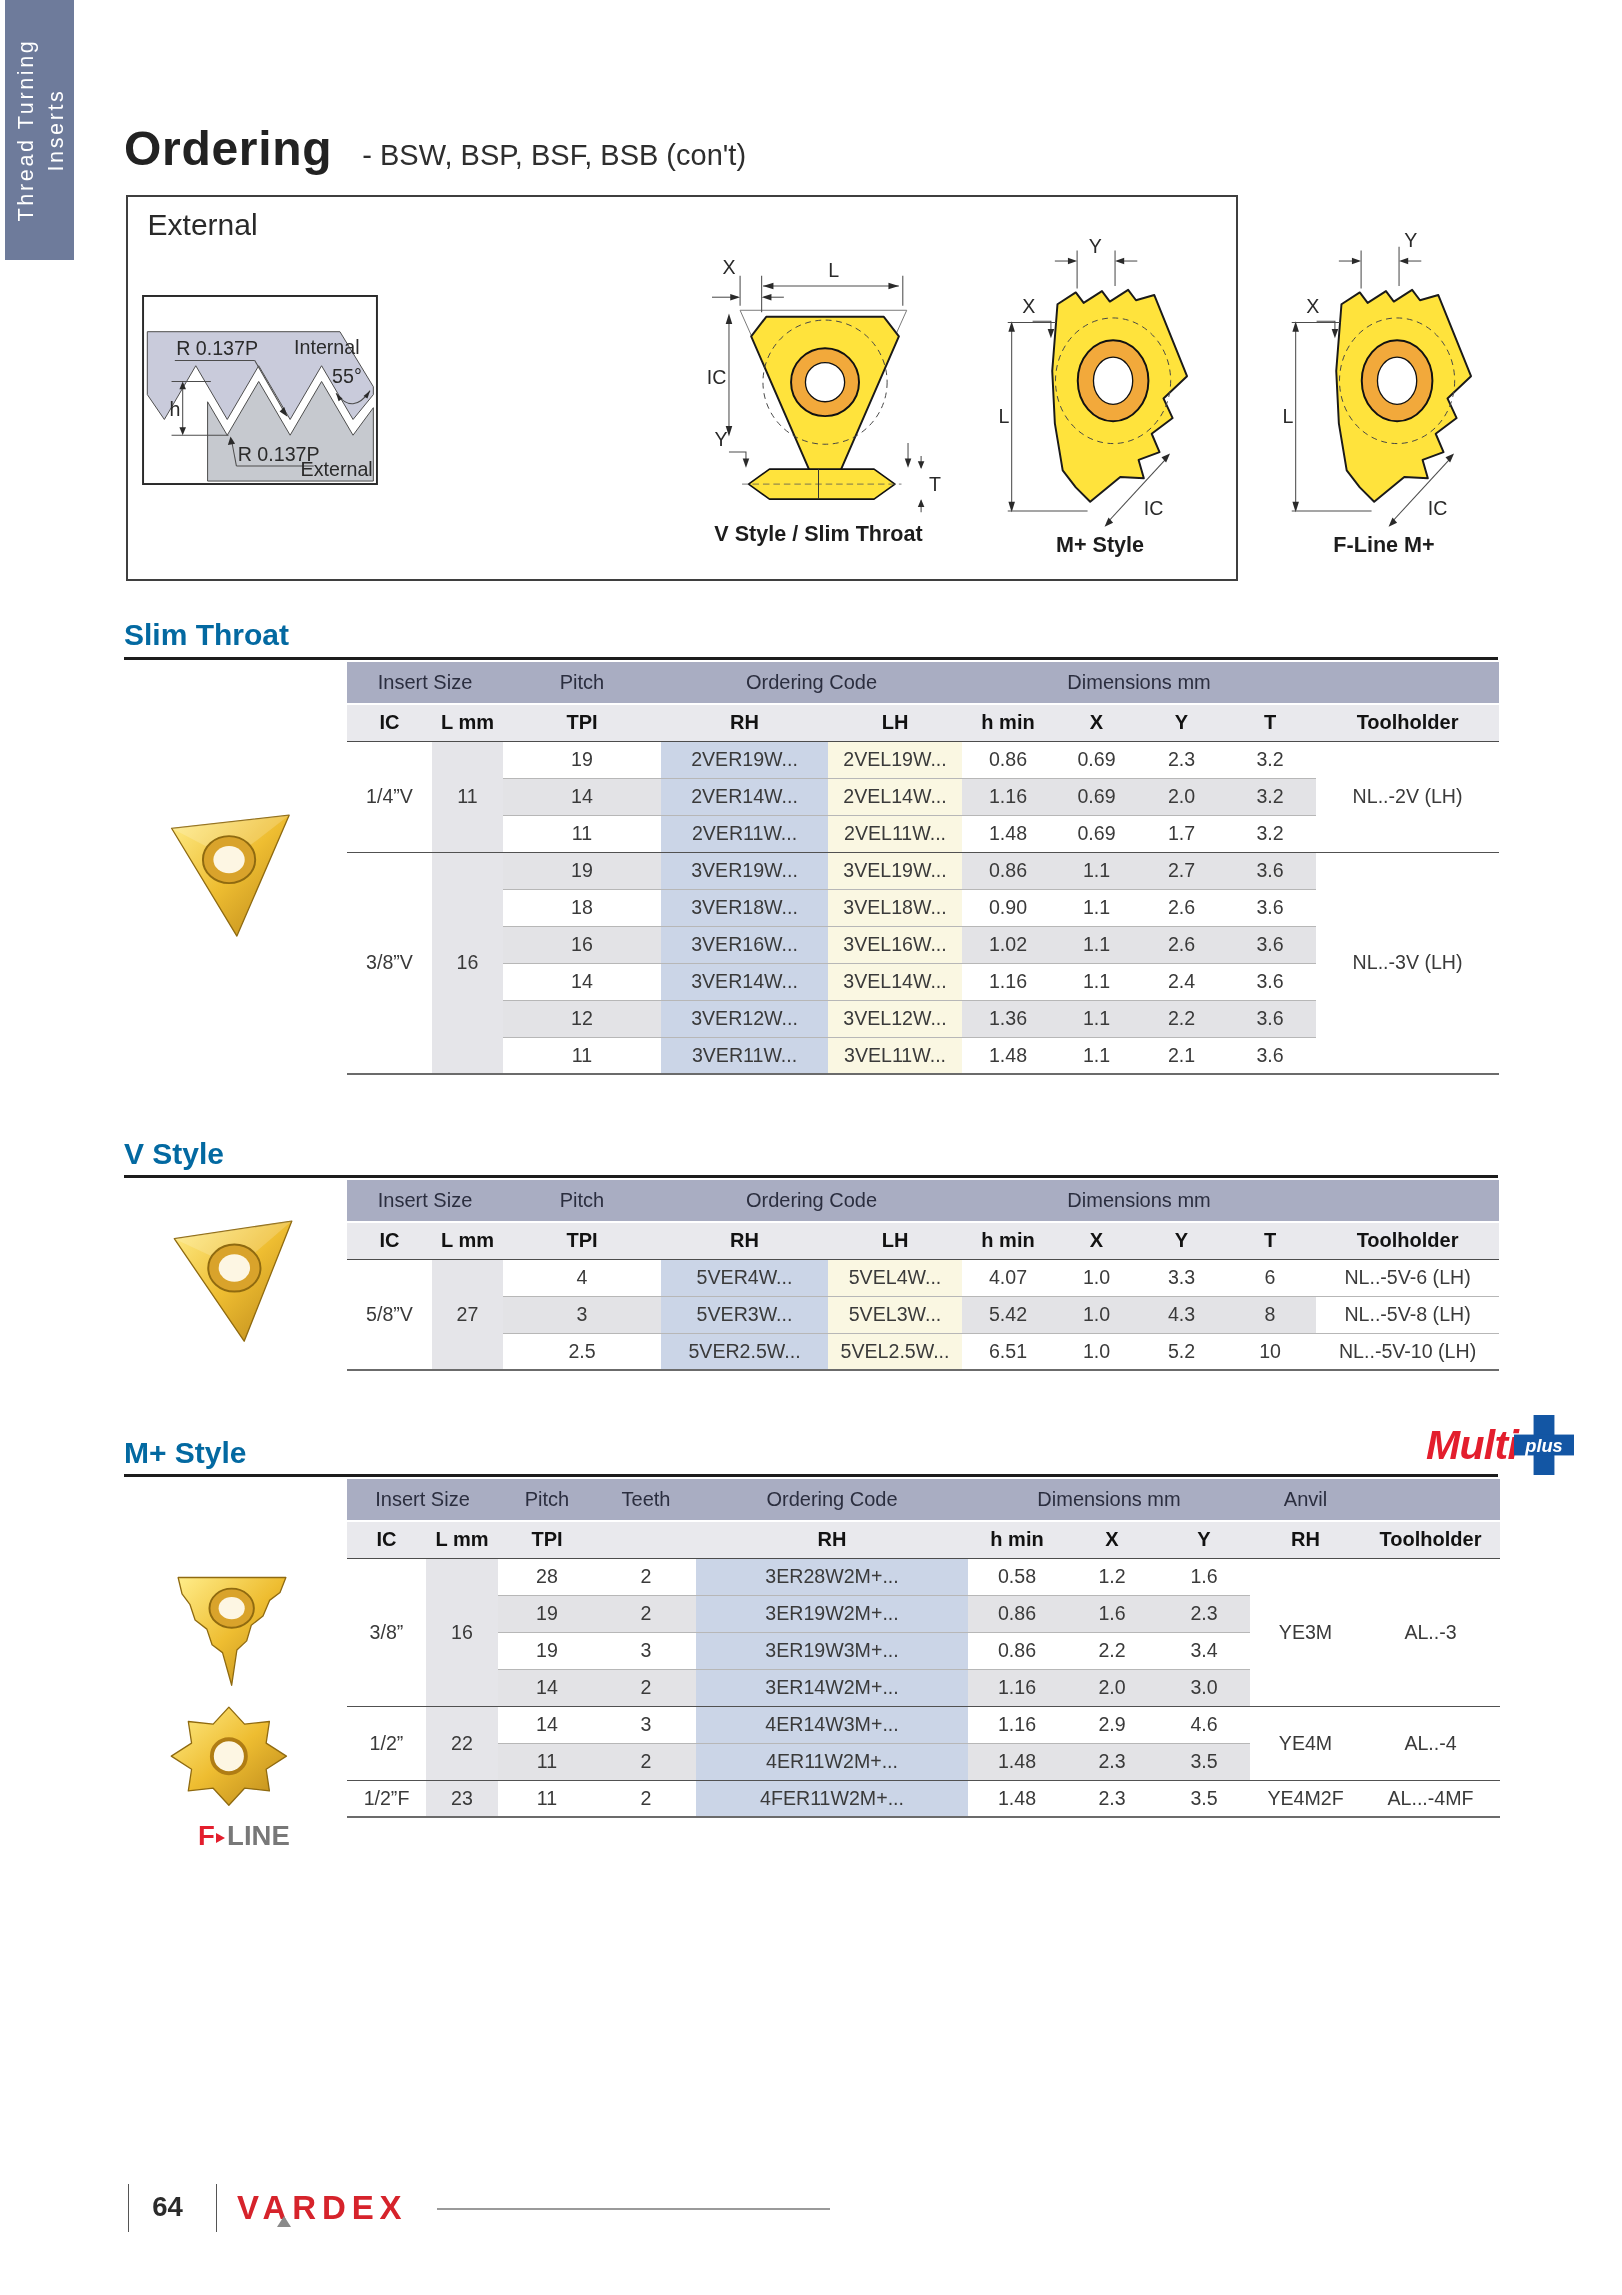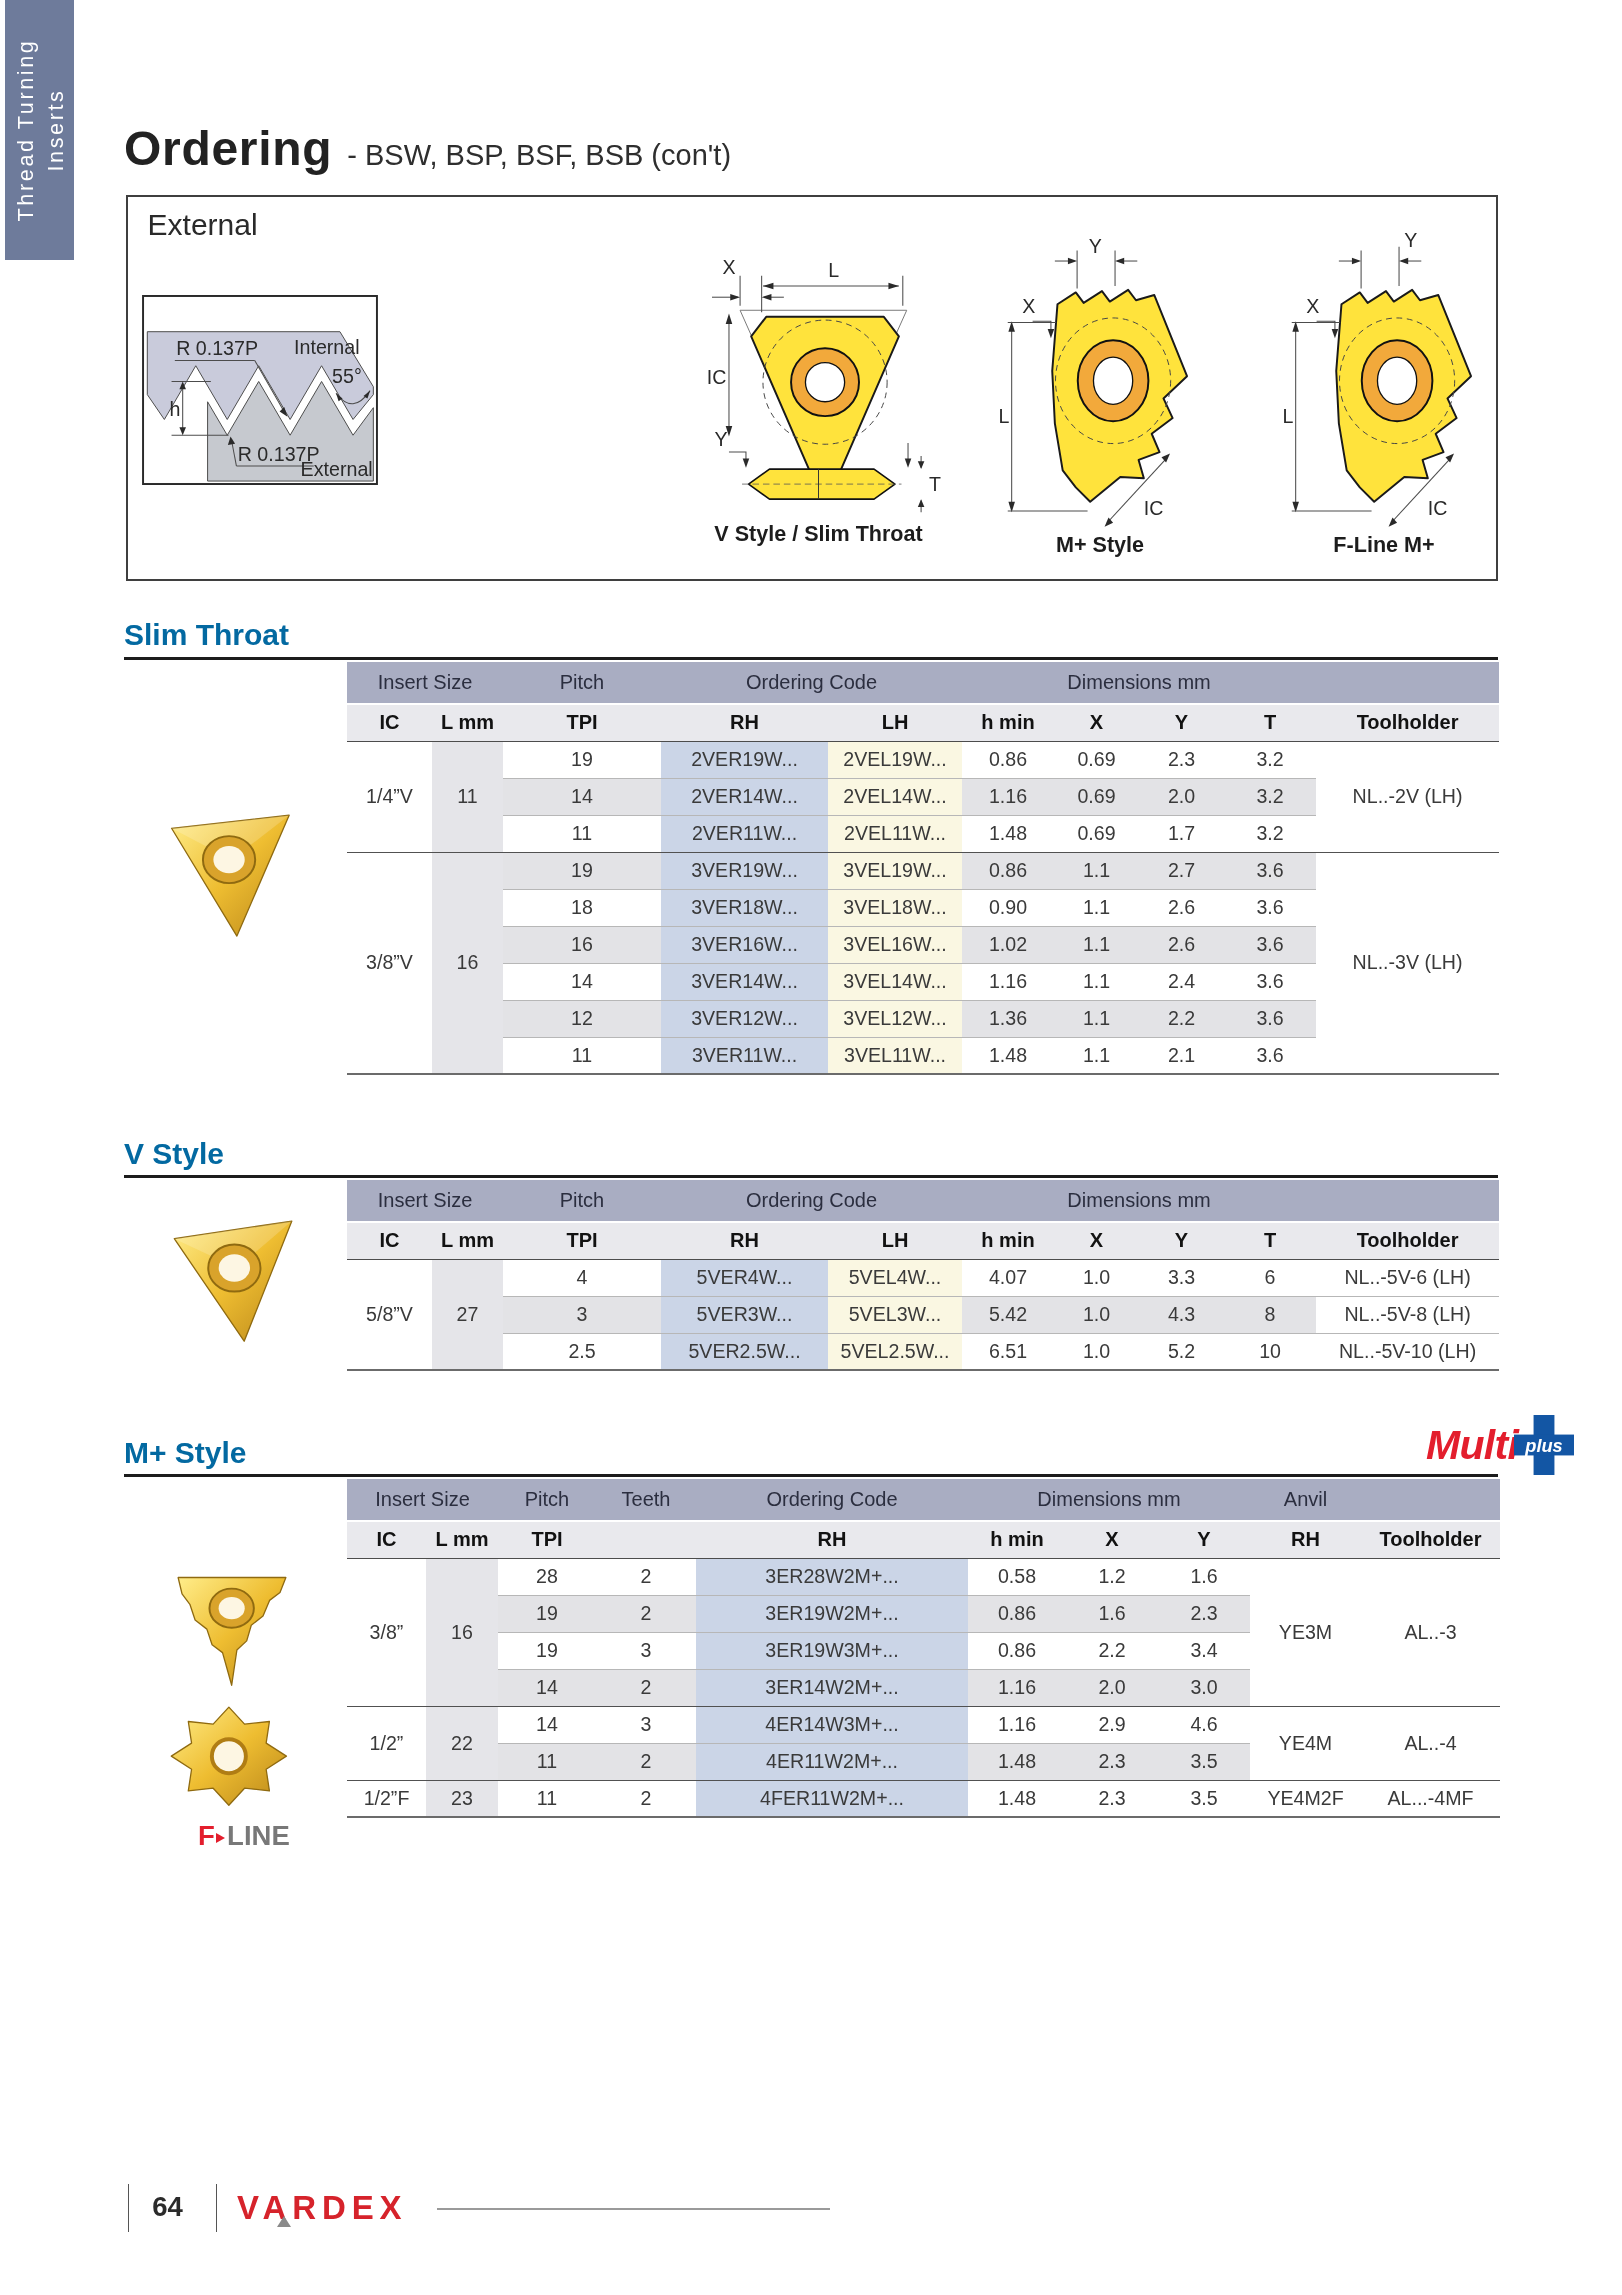--- a/index.html
+++ b/index.html
@@ -8,24 +8,24 @@
 
   
   .side-tab { position:absolute; left:5.2px; top:0; width:69px; height:260px; background:#6e7b9b; overflow:hidden; }
   .side-tab-inner { position:absolute; left:50%; top:50%; width:260px; height:69px;
     transform:translate(-50%,-50%) rotate(-90deg); text-align:center; color:#ffffff;
     font-size:21.6px; letter-spacing:2.6px; line-height:30px; padding-top:5.2px; }
 
   
   .title-row { position:absolute; left:124px; top:121px; display:flex; align-items:baseline; white-space:nowrap; }
   .title-main { font-size:48px; font-weight:700; color:#222222; letter-spacing:0.7px; }
-  .title-sub { font-size:29px; color:#2e2e2e; margin-left:15px; }
-
-  
-  .ext-box { position:absolute; left:126px; top:195px; width:1372px; height:386px; border:2px solid #3f3f3f; background:#fff; }
+  .title-sub { font-size:29px; color:#2e2e2e; margin-left:30px; }
+
+  
+  .ext-box { position:absolute; left:126px; top:195px; width:1112px; height:386px; border:2px solid #3f3f3f; background:#fff; }
   .ext-label { position:absolute; left:19.6px; top:10.5px; font-size:30px; color:#2a2a2a; }
   .ext-note { position:absolute; left:17px; top:306px; font-size:22px; color:#222; line-height:30px; }
   .diag-cap { font-size:33px; font-weight:700; fill:#1d1d1d; }
   .dim-t { font-size:30px; fill:#2a2a2a; }
   .thin-l { stroke:#4c4c4c; stroke-width:1.6; fill:none; }
   .arr { fill:#2a2a2a; }
 
   
   .sec-h { position:absolute; left:124px; font-size:30px; font-weight:700; color:#0369a1; }
   .rule { position:absolute; left:124px; width:1374px; height:2.6px; background:#1c1c1c; }

